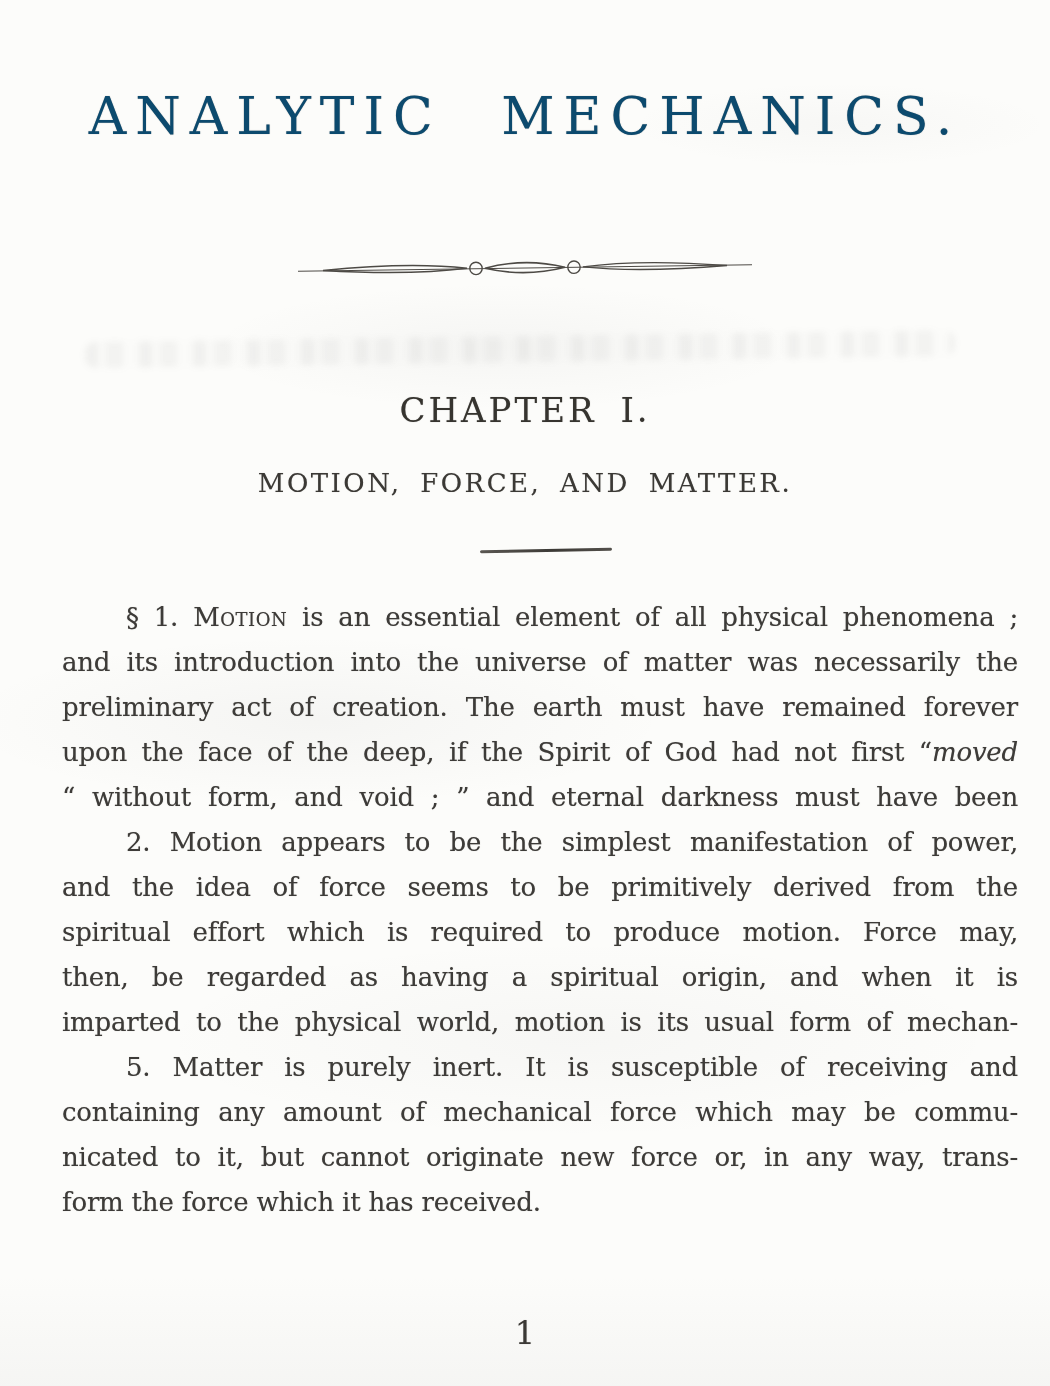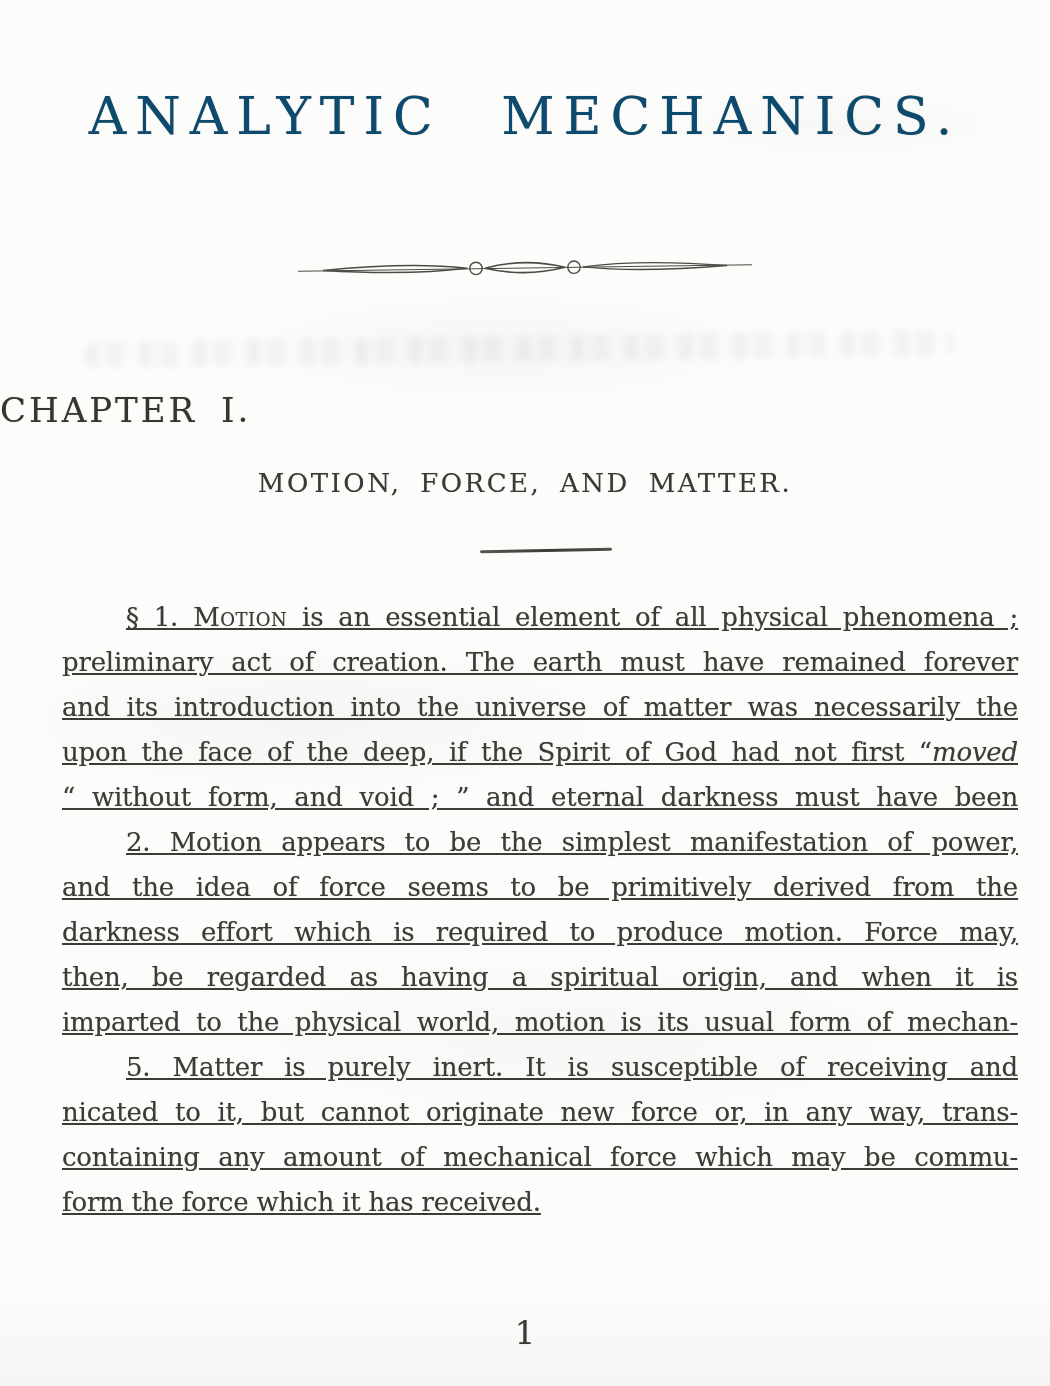--- a/index.html
+++ b/index.html
@@ -40,20 +40,21 @@
     background: repeating-linear-gradient(90deg,
       rgba(110,110,110,0.16) 0 13px, rgba(110,110,110,0.03) 13px 21px,
       rgba(110,110,110,0.13) 21px 38px, rgba(110,110,110,0.02) 38px 54px);
     filter: blur(3px); opacity: 0.5;
     transform: rotate(-0.8deg);
     border-radius: 10px;
   }
 
   .chapter-heading {
     position: absolute; top: 390px; left: 0; width: 100%;
+    text-align: center;
     font-size: 34px; letter-spacing: 3px; word-spacing: 10px;
     color: #36342f;
     text-shadow: 0 0 1px rgba(60,58,55,0.4);
   }
 
   .chapter-subtitle {
     position: absolute; top: 468px; left: 0; width: 100%;
     text-align: center;
     font-size: 26px; letter-spacing: 2.5px; word-spacing: 8px;
     color: #3b3935;
@@ -66,21 +67,20 @@
     transform: rotate(-1.1deg);
     border-radius: 2px;
   }
 
   .body-text {
     position: absolute; top: 595px; left: 62px; width: 956px;
     font-size: 26px; line-height: 45px;
     letter-spacing: -0.2px;
     color: #3d3b38;
     text-shadow: 0 0 0.7px rgba(70,68,64,0.55);
-    text-decoration: underline;
   }
   .body-text .line { white-space: nowrap; }
   .body-text .line.j {
     white-space: normal;
     text-align: justify;
     text-align-last: justify;
   }
   .body-text .line.ind { padding-left: 64px; }
   .body-text .smallcaps { font-variant: small-caps; letter-spacing: 0.5px; }
   .body-text .italic { font-style: italic; }
@@ -116,28 +116,28 @@
 <div class="ghost-band"></div>
 
 <div class="chapter-heading">CHAPTER I.</div>
 
 <div class="chapter-subtitle">MOTION, FORCE, AND MATTER.</div>
 
 <div class="heading-rule"></div>
 
 <div class="body-text">
     <div class="line j ind"><span class="normal">§ 1.  </span><span class="smallcaps">Motion</span><span class="normal"> is an essential element of all physical phenomena ;</span></div>
+    <div class="line j"><span class="normal">and its introduction into the universe of matter was necessarily the</span></div>
     <div class="line j"><span class="normal">preliminary act of creation.  The earth must have remained forever</span></div>
-    <div class="line j"><span class="normal">and its introduction into the universe of matter was necessarily the</span></div>
     <div class="line j"><span class="normal">upon the face of the deep, if the Spirit of God had not first “</span><span class="italic">moved</span></div>
     <div class="line j"><span class="normal">“ without form, and void ; ” and eternal darkness must have been</span></div>
     <div class="line j ind"><span class="normal">2.  Motion appears to be the simplest manifestation of power,</span></div>
     <div class="line j"><span class="normal">and the idea of force seems to be primitively derived from the</span></div>
-    <div class="line j"><span class="normal">darkness effort which is required to produce motion.  Force may,</span></div>
+    <div class="line j"><span class="normal">spiritual effort which is required to produce motion.  Force may,</span></div>
     <div class="line j"><span class="normal">then, be regarded as having a spiritual origin, and when it is</span></div>
     <div class="line j"><span class="normal">imparted to the physical world, motion is its usual form of mechan-</span></div>
     <div class="line j ind"><span class="normal">5.  Matter is purely inert.  It is susceptible of receiving and</span></div>
+    <div class="line j"><span class="normal">containing any amount of mechanical force which may be commu-</span></div>
     <div class="line j"><span class="normal">nicated to it, but cannot originate new force or, in any way, trans-</span></div>
-    <div class="line j"><span class="normal">containing any amount of mechanical force which may be commu-</span></div>
     <div class="line"><span class="normal">form the force which it has received.</span></div>
   </div>
 
 <div class="page-number">1</div>
 
 </body></html>

